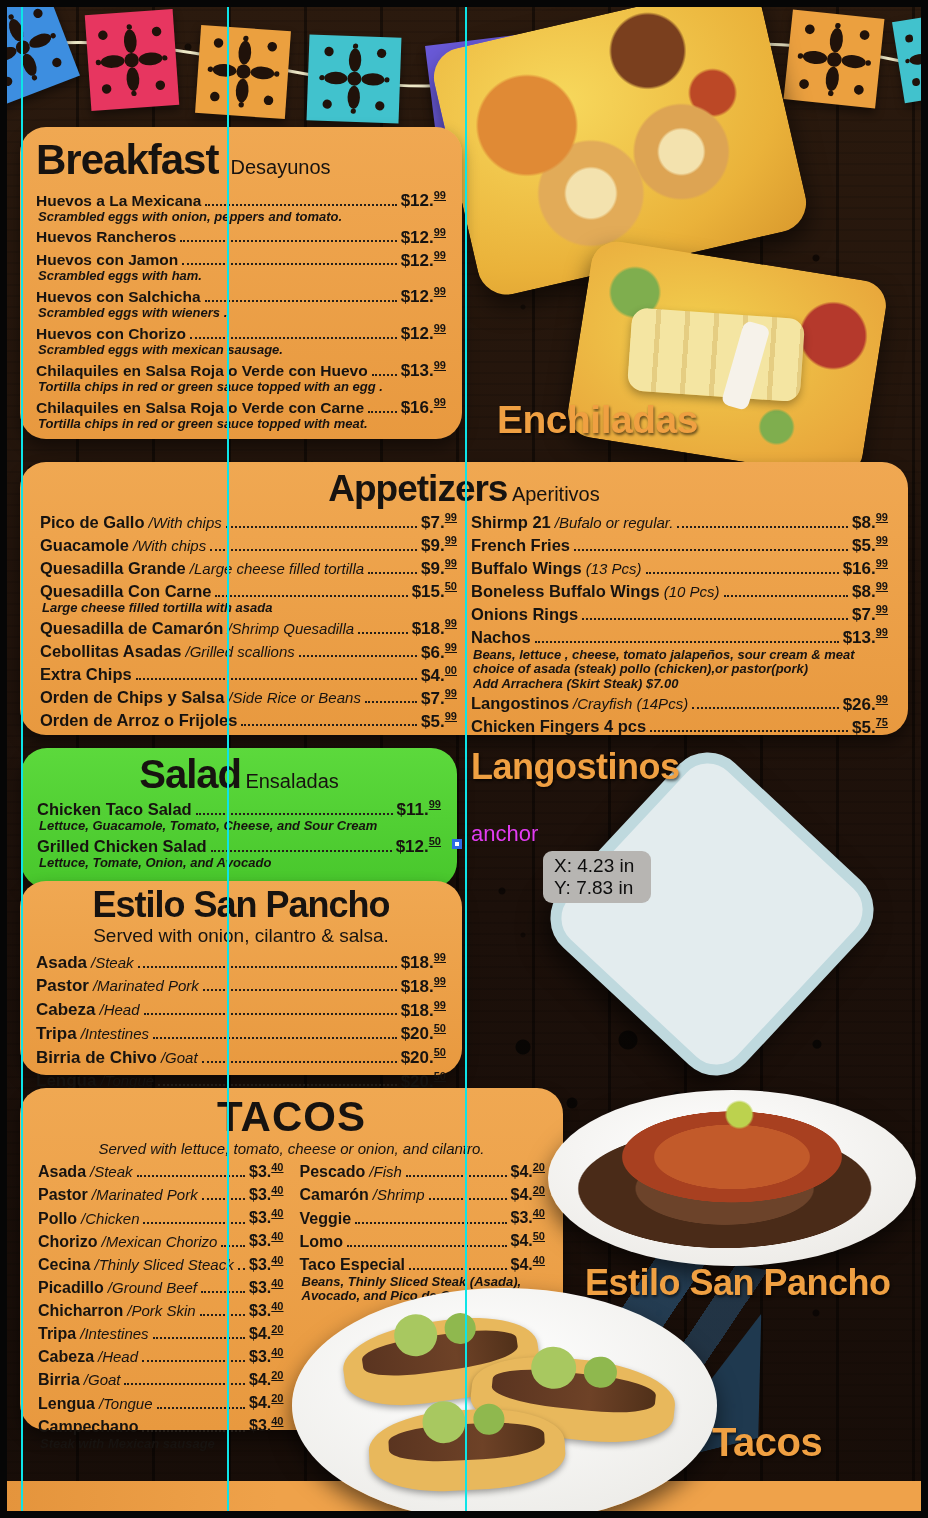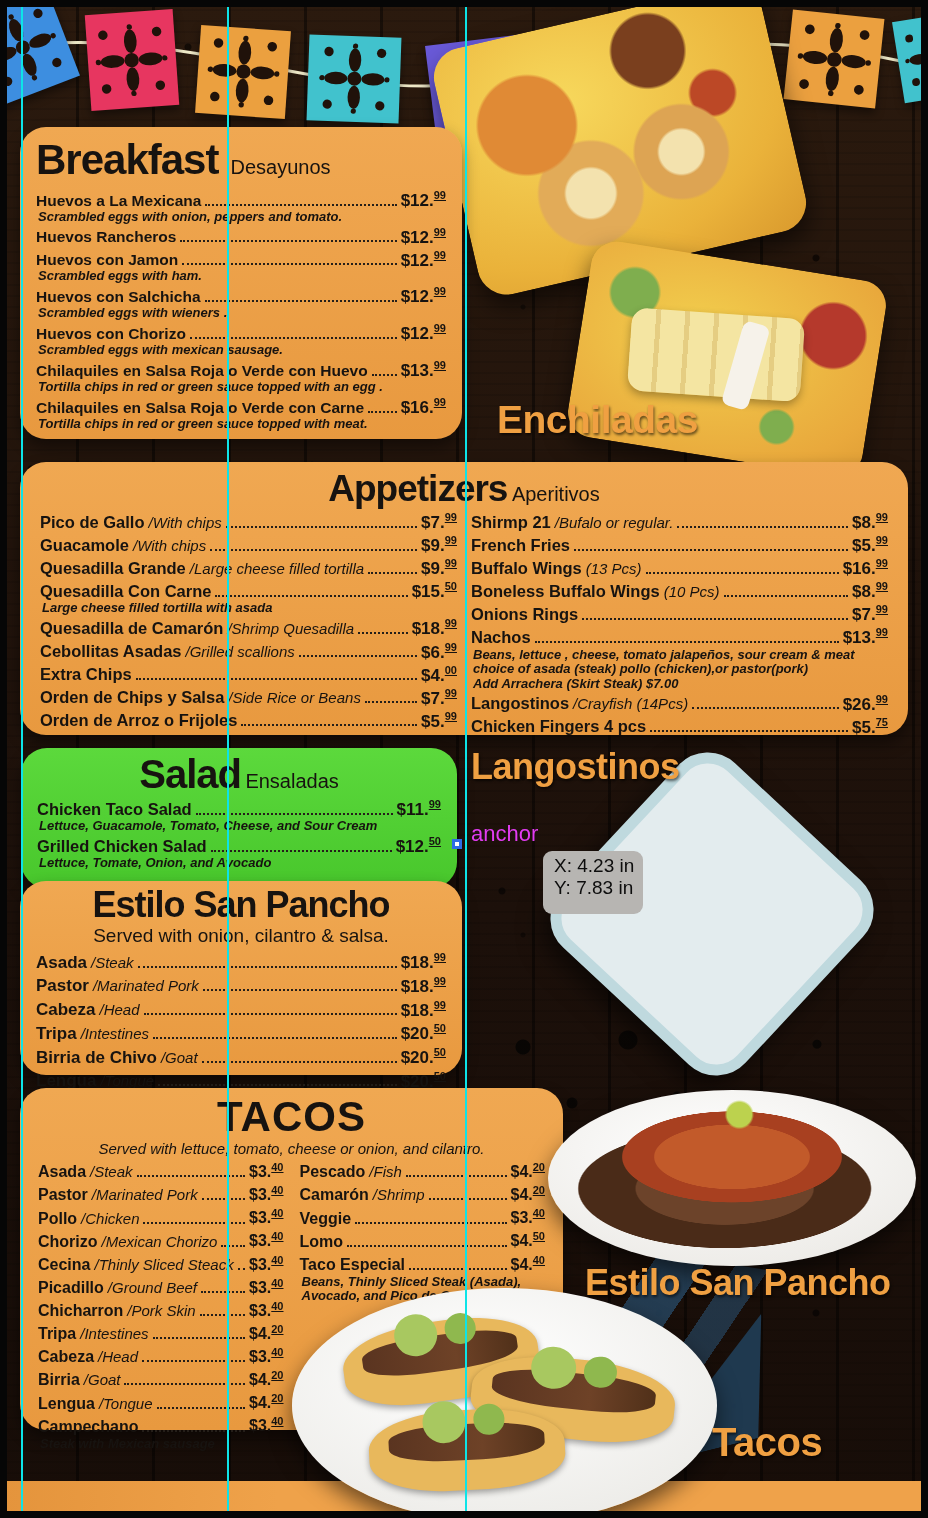--- a/index.html
+++ b/index.html
@@ -152,22 +152,22 @@
 
   
   .strip{position:absolute;left:0;top:1481px;width:928px;height:31px;z-index:3;
     background:linear-gradient(90deg,#e4943c,#efa24a 30%);}
 
   
   .guide{position:absolute;top:0;bottom:0;width:2px;background:#0de4e8;z-index:40;}
   .g1{left:21px;} .g2{left:227px;} .g3{left:465px;}
   .a-pt{position:absolute;left:452px;top:839px;width:10px;height:10px;background:#fff;border:3px solid #2e6ce8;z-index:45;}
   .a-label{position:absolute;left:471px;top:821px;font-size:22px;color:#e23cf2;z-index:45;font-weight:400;}
-  .tip{position:absolute;left:543px;top:851px;width:100px;background:#b7b5b2;border-radius:9px;z-index:45;
-    padding:4px 0 15px 11px;font-size:19px;line-height:1.16;color:#0d0d0d;}
+  .tip{position:absolute;left:543px;top:851px;width:108px;background:#b7b5b2;border-radius:9px;z-index:45;
+    padding:4px 0 4px 11px;font-size:19px;line-height:1.16;color:#0d0d0d;}
 </style>
 </head>
 <body>
 
 <div class="canvas">
 
   <svg width="0" height="0" aria-hidden="true">
       <defs>
     <symbol id="picado" viewBox="0 0 100 100">
       <circle cx="50" cy="50" r="9"></circle>

